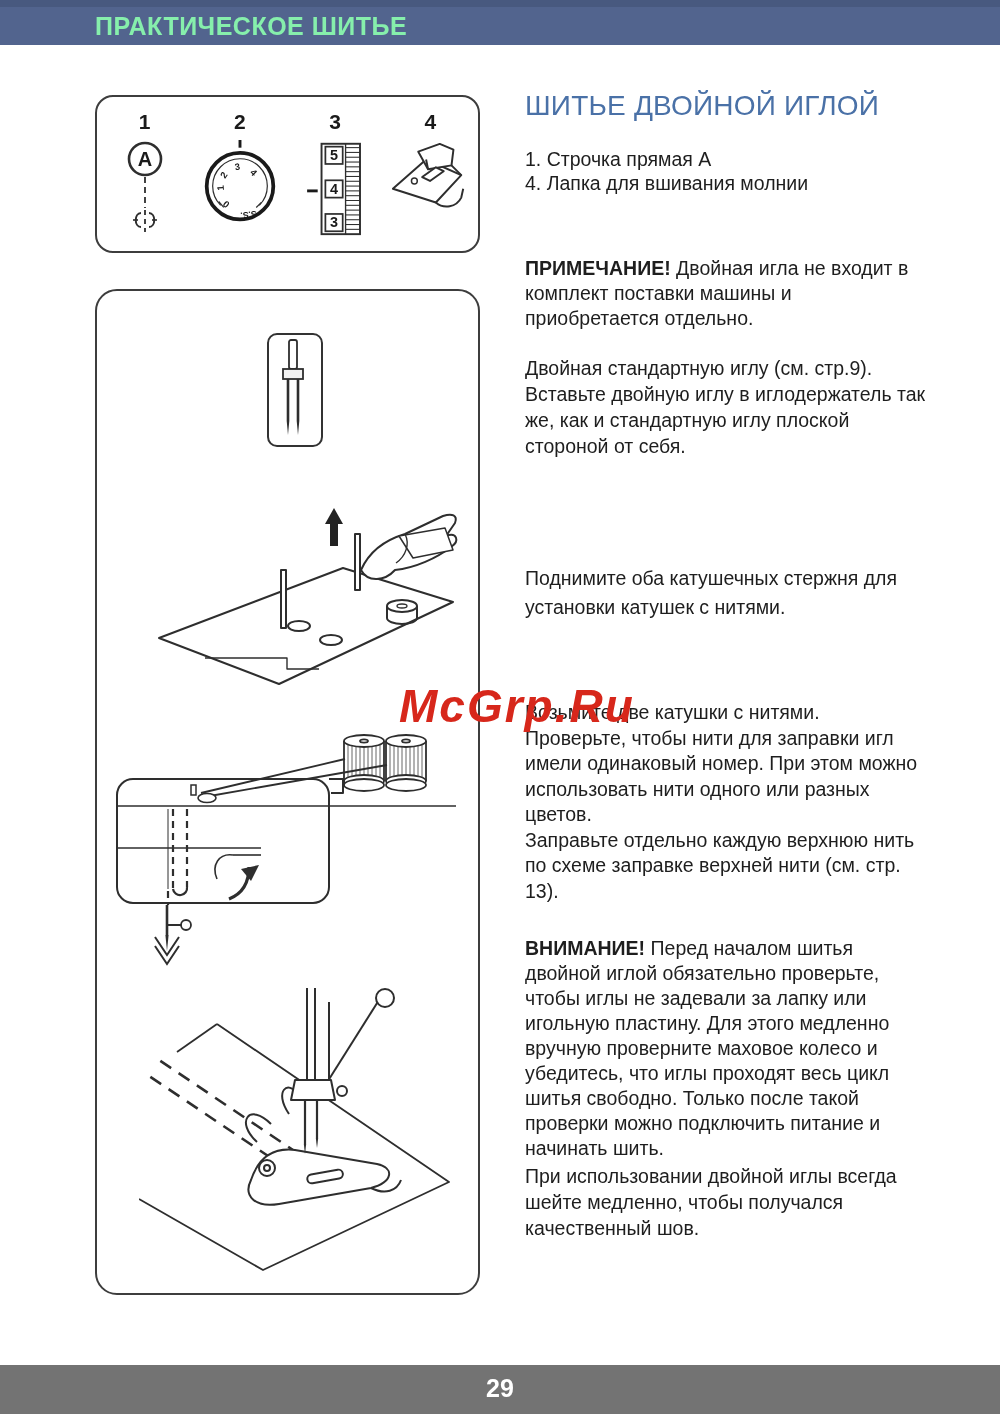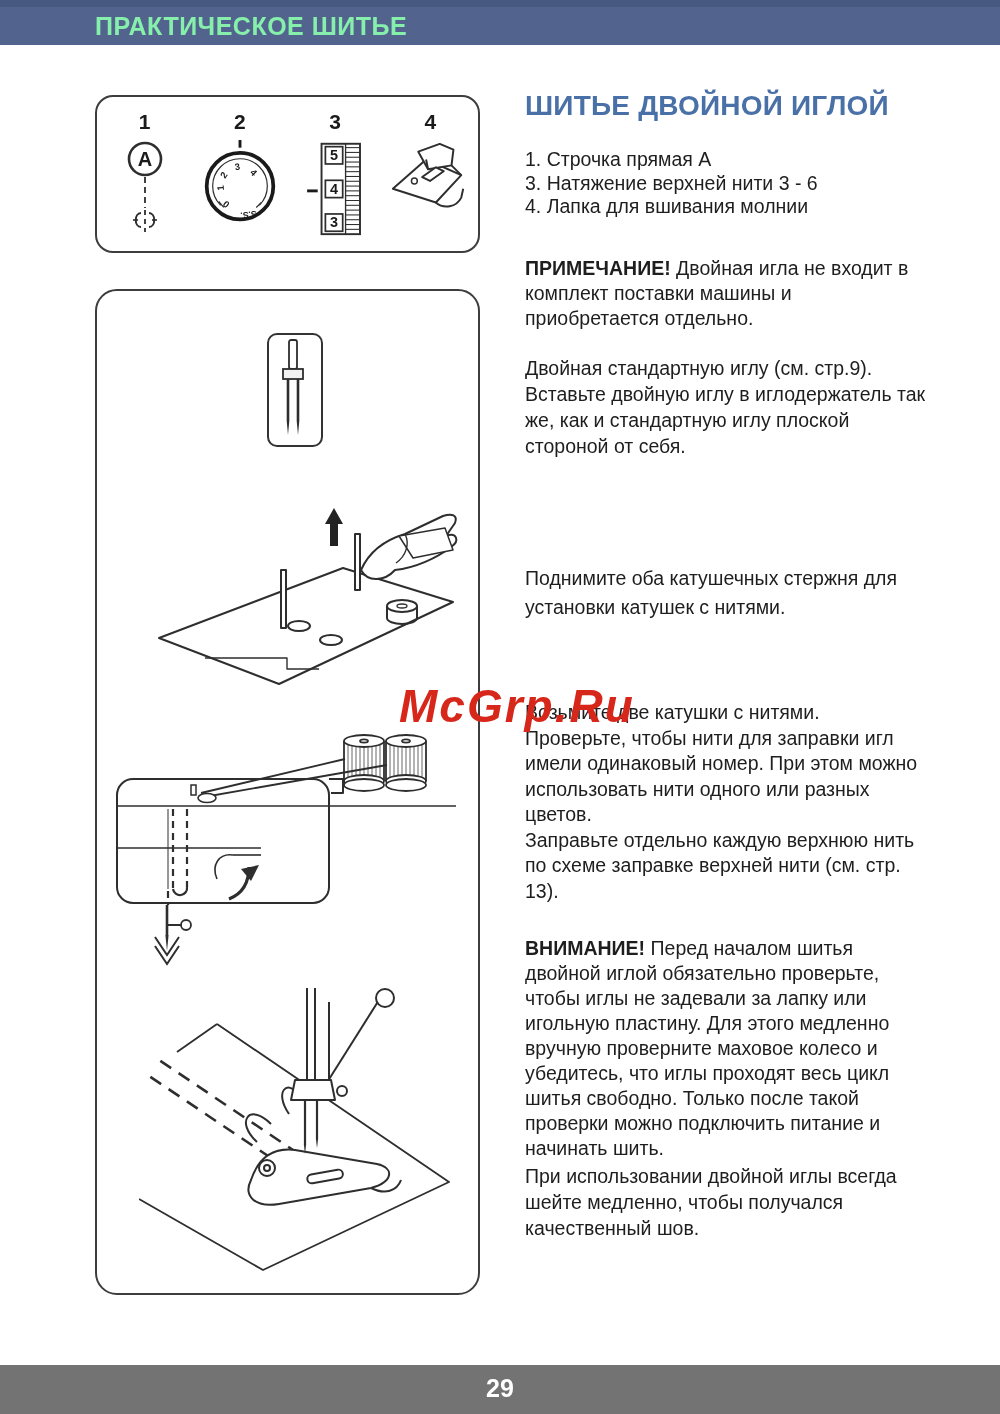--- a/index.html
+++ b/index.html
@@ -13,21 +13,21 @@
   .bottom-bar{position:absolute;left:0;top:1365px;width:1000px;height:67px;background:#737373;}
   .page-number{width:100%;text-align:center;line-height:47px;font-size:25px;font-weight:bold;color:#ffffff;}
   
   .panel{position:absolute;background:#ffffff;border:2px solid #3d3d3d;}
   .panel-1{left:95px;top:95px;width:381px;height:154px;border-radius:18px;
         display:flex;flex-direction:row;}
   .panel-2{left:95px;top:289px;width:381px;height:1002px;border-radius:22px;}
   .cell{flex:1;display:flex;flex-direction:column;align-items:center;}
   .num{margin-top:13px;height:28px;font-size:21px;font-weight:bold;color:#1a1a1a;}
   
-  .h1{position:absolute;left:525px;top:90px;width:420px;font-size:28px;font-weight:bold;
+  .h1{position:absolute;left:525px;top:90px;width:420px;font-size:28px;font-weight:normal;
       color:#4a71a7;letter-spacing:0.2px;}
   .list-block{position:absolute;left:525px;top:148px;width:410px;font-size:19.5px;line-height:23.5px;}
   .para{position:absolute;left:525px;width:403px;font-size:19.5px;line-height:25px;}
   .para b{font-weight:bold;}
   .p-note{top:256px;}
   .p-needle{top:355px;line-height:26px;}
   .p-pins{top:564px;line-height:29px;}
   .p-spools{top:700px;line-height:25.5px;}
   .p-warning{top:936px;line-height:25px;}
   .p-slow{top:1163px;line-height:26px;}
@@ -269,21 +269,20 @@
       <line x1="178" y1="116" x2="178" y2="154" stroke="#2e2e2e" stroke-width="2.2"></line>
       <polygon points="164.8,160 167.2,160 166,170" fill="#2e2e2e"></polygon>
       <polygon points="176.8,154 179.2,154 178,164" fill="#2e2e2e"></polygon>
     </svg>
   </div>
 
   <div class="h1">ШИТЬЕ ДВОЙНОЙ ИГЛОЙ</div>
 
   <div class="list-block">
     <div>1. Строчка прямая А</div>
-    <div>3. Натяжение верхней нити 3 - 6</div>
     <div>4. Лапка для вшивания молнии</div>
   </div>
 
   <div class="para p-note">
     <b>ПРИМЕЧАНИЕ!</b>
     <span>Двойная игла не входит в комплект поставки машины и приобретается отдельно.</span>
   </div>
 
   <div class="para p-needle">Двойная стандартную иглу (см. стр.9). Вставьте двойную иглу в иглодержатель так же, как и стандартную иглу плоской стороной от себя.</div>
 

